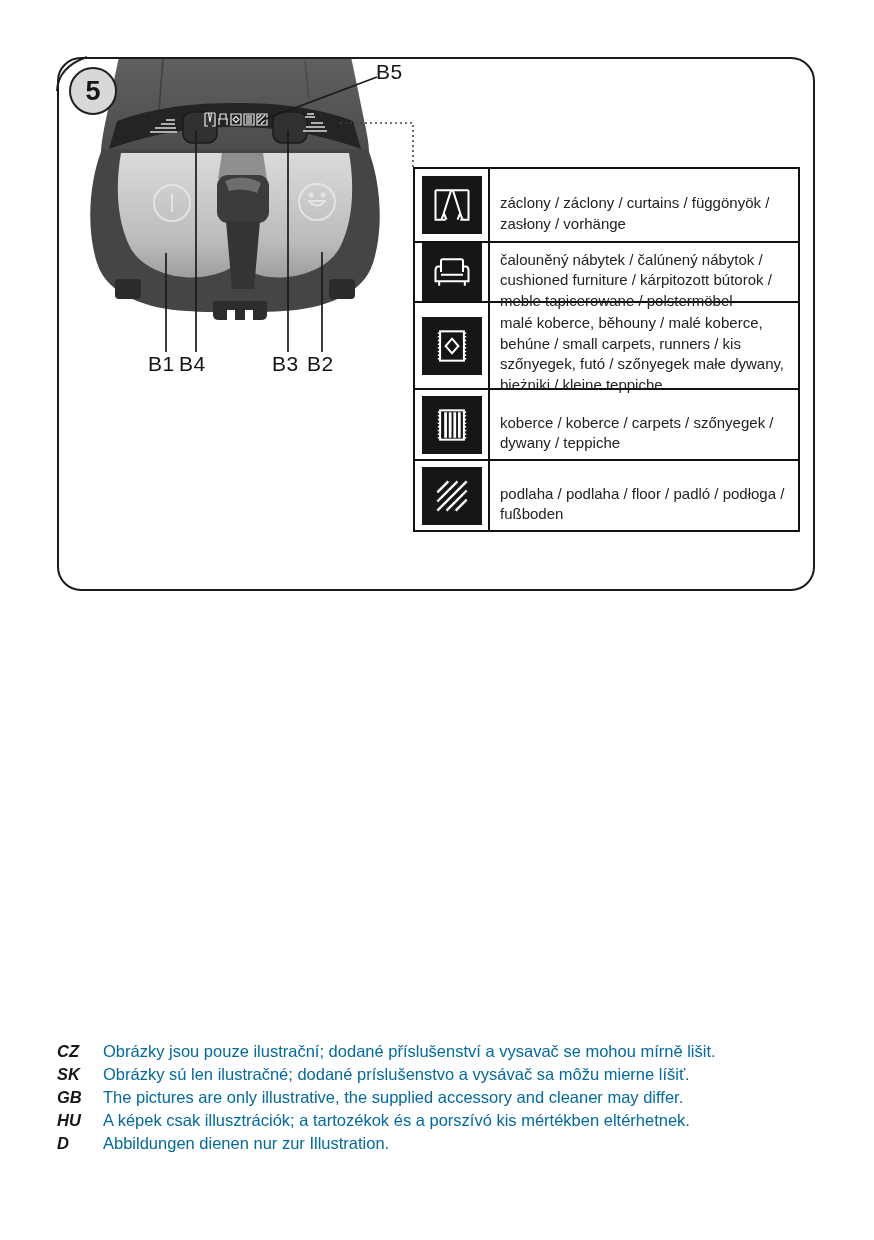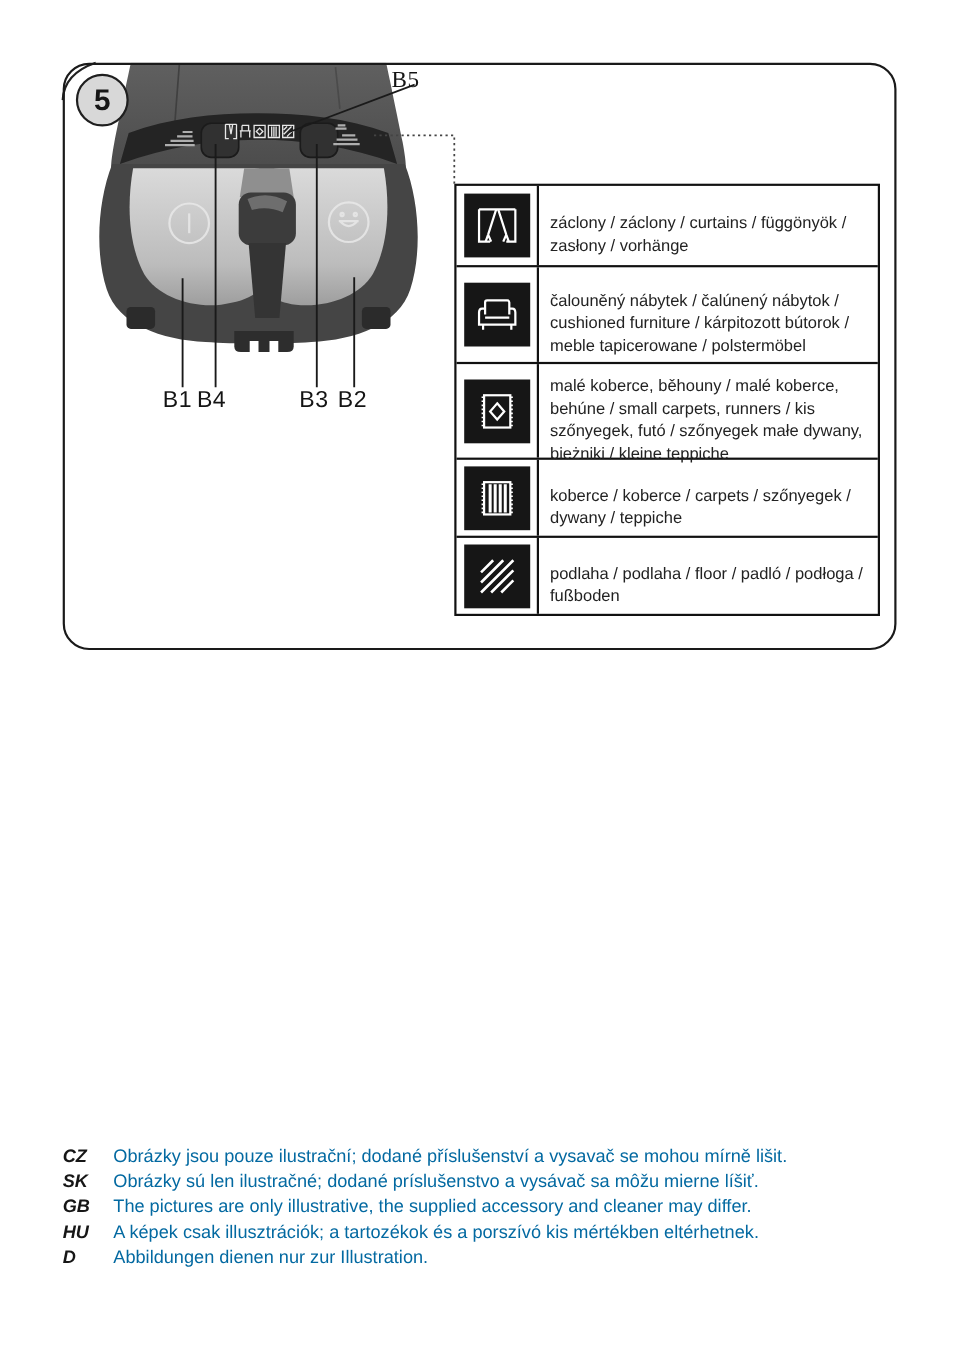--- a/index.html
+++ b/index.html
@@ -32,21 +32,21 @@
   .surface-row:first-child{border-top:none;}
   .icon-cell{
     width:75px;flex:0 0 75px;border-right:2px solid #111;display:flex;
     align-items:center;justify-content:center;box-sizing:border-box;
   }
   .icon-tile{width:60px;height:58px;background:#161616;display:flex;align-items:center;justify-content:center;}
   .text-cell{
     flex:1;display:flex;align-items:center;padding:22px 6px 5px 10px;
     font-size:15px;line-height:20.5px;color:#222;box-sizing:border-box;
   }
-  .h72{height:72px}.h73{height:88px}.h91{height:87px}.h71{height:71px}
+  .h72{height:72px}.h73{height:60px}.h91{height:87px}.h71{height:71px}
   
   .notes{left:57px;top:1040px;width:762px;z-index:3;}
   .note-row{display:flex;align-items:flex-start;line-height:23px;font-size:16.5px;}
   .note-code{flex:0 0 46px;font-weight:bold;color:#161616;font-style:italic;}
   .note-text{flex:1;color:#0369a1;}
   svg{display:block;}
 </style>
 </head>
 <body>
 
@@ -147,21 +147,21 @@
   </g>
   <path d="M285 66 H358 V110" stroke="#444" stroke-width="1.6" fill="none" stroke-dasharray="2 3"></path>
 </svg>
 
 <div class="abs figure-frame"></div>
 
 <div class="abs figure-badge">
   <span>5</span>
 </div>
 
-<div class="abs part-label" style="left:356px;top:60px;font-family:Liberation Serif, serif;">B5</div>
+<div class="abs part-label" style="left:376px;top:60px;">B5</div>
 <div class="abs part-label" style="left:148px;top:352px;">B1</div>
 <div class="abs part-label" style="left:179px;top:352px;">B4</div>
 <div class="abs part-label" style="left:272px;top:352px;">B3</div>
 <div class="abs part-label" style="left:307px;top:352px;">B2</div>
 
 <div class="abs surface-table">
 
   <div class="surface-row h72">
     <div class="icon-cell">
         <div class="icon-tile">

